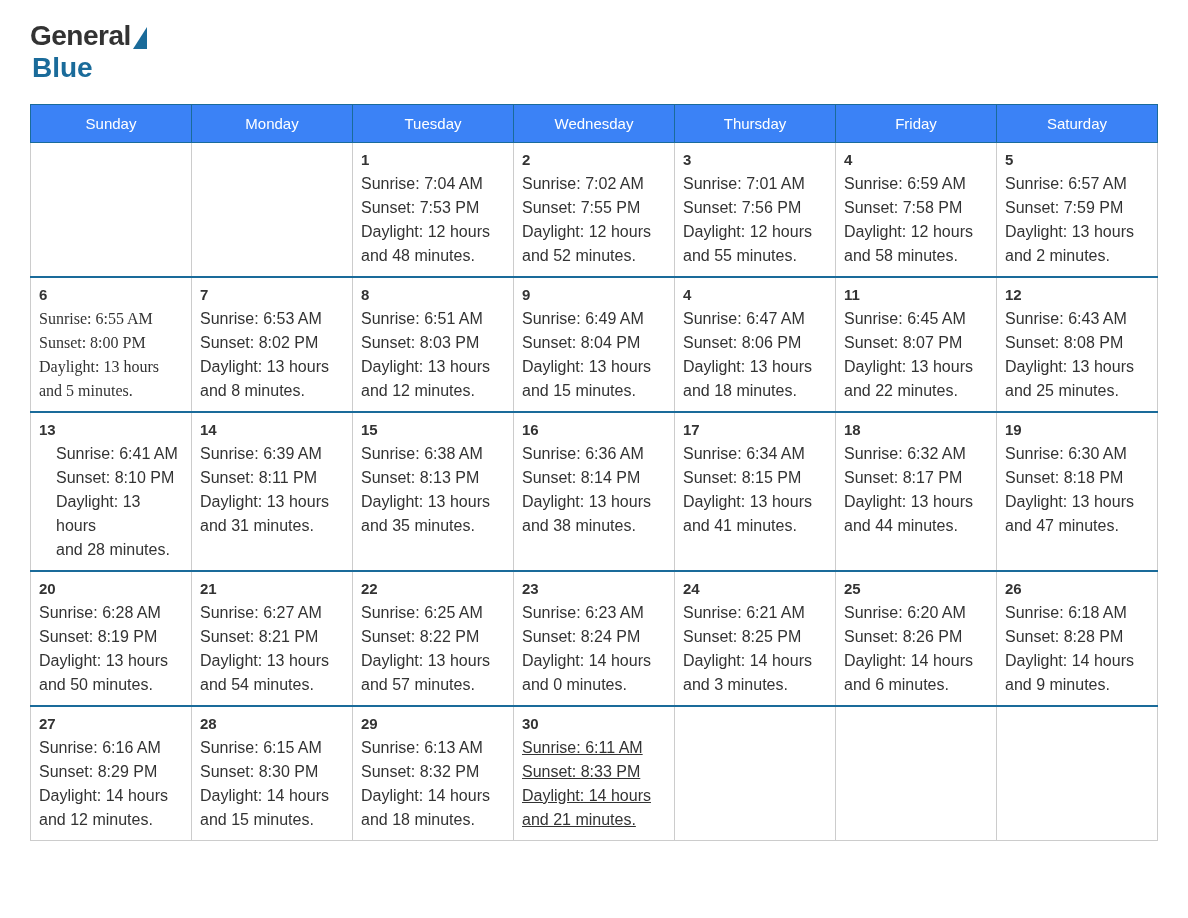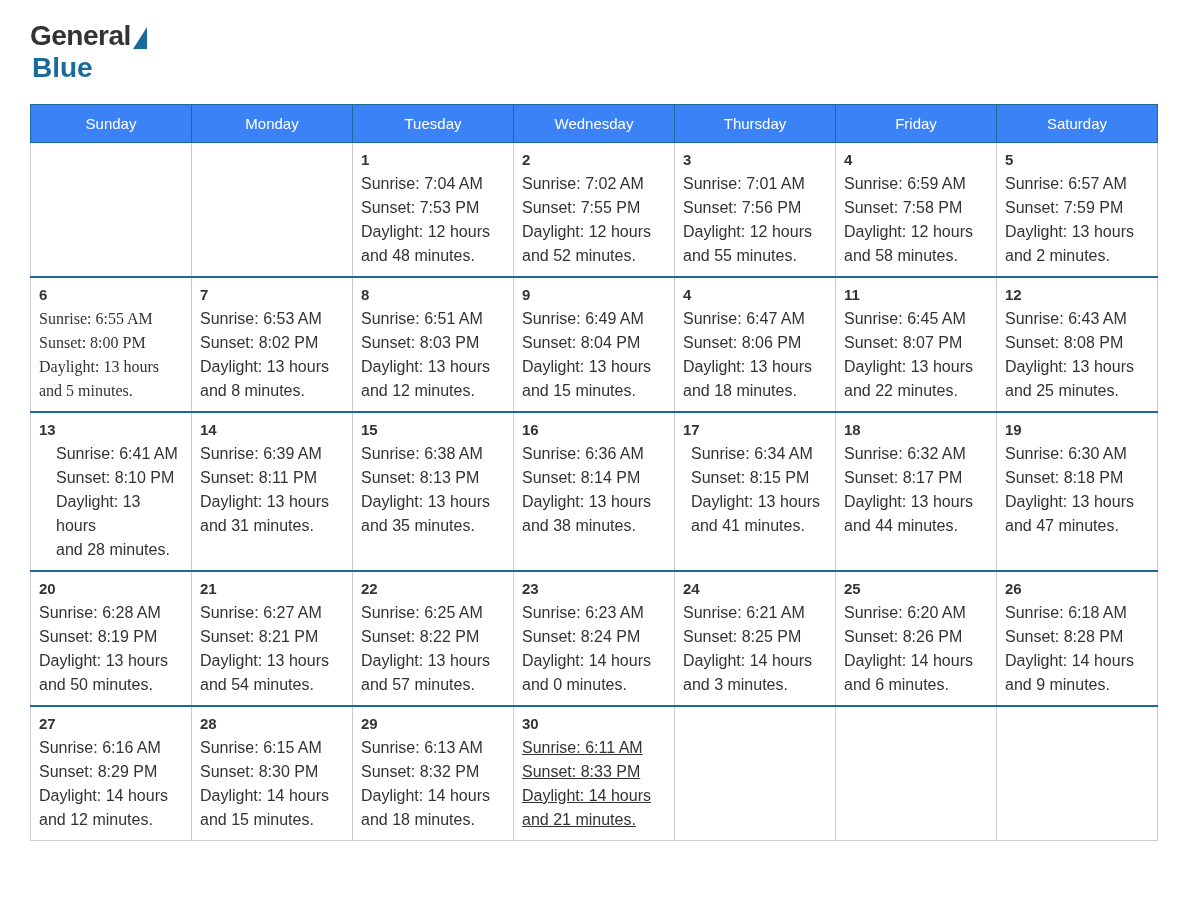--- a/index.html
+++ b/index.html
@@ -240,21 +240,21 @@
         </td>
         <td>
           <div class="day-num">16</div>
           <div class="day-info" style="white-space: pre-line;">Sunrise: 6:36 AM
 Sunset: 8:14 PM
 Daylight: 13 hours
 and 38 minutes.</div>
         </td>
         <td>
           <div class="day-num">17</div>
-          <div class="day-info" style="white-space: pre-line; margin-left: 8px;">Sunrise: 6:34 AM
+          <div class="day-info" style="white-space: pre-line;">Sunrise: 6:34 AM
 Sunset: 8:15 PM
 Daylight: 13 hours
 and 41 minutes.</div>
         </td>
         <td>
           <div class="day-num">18</div>
           <div class="day-info" style="white-space: pre-line;">Sunrise: 6:32 AM
 Sunset: 8:17 PM
 Daylight: 13 hours
 and 44 minutes.</div>

